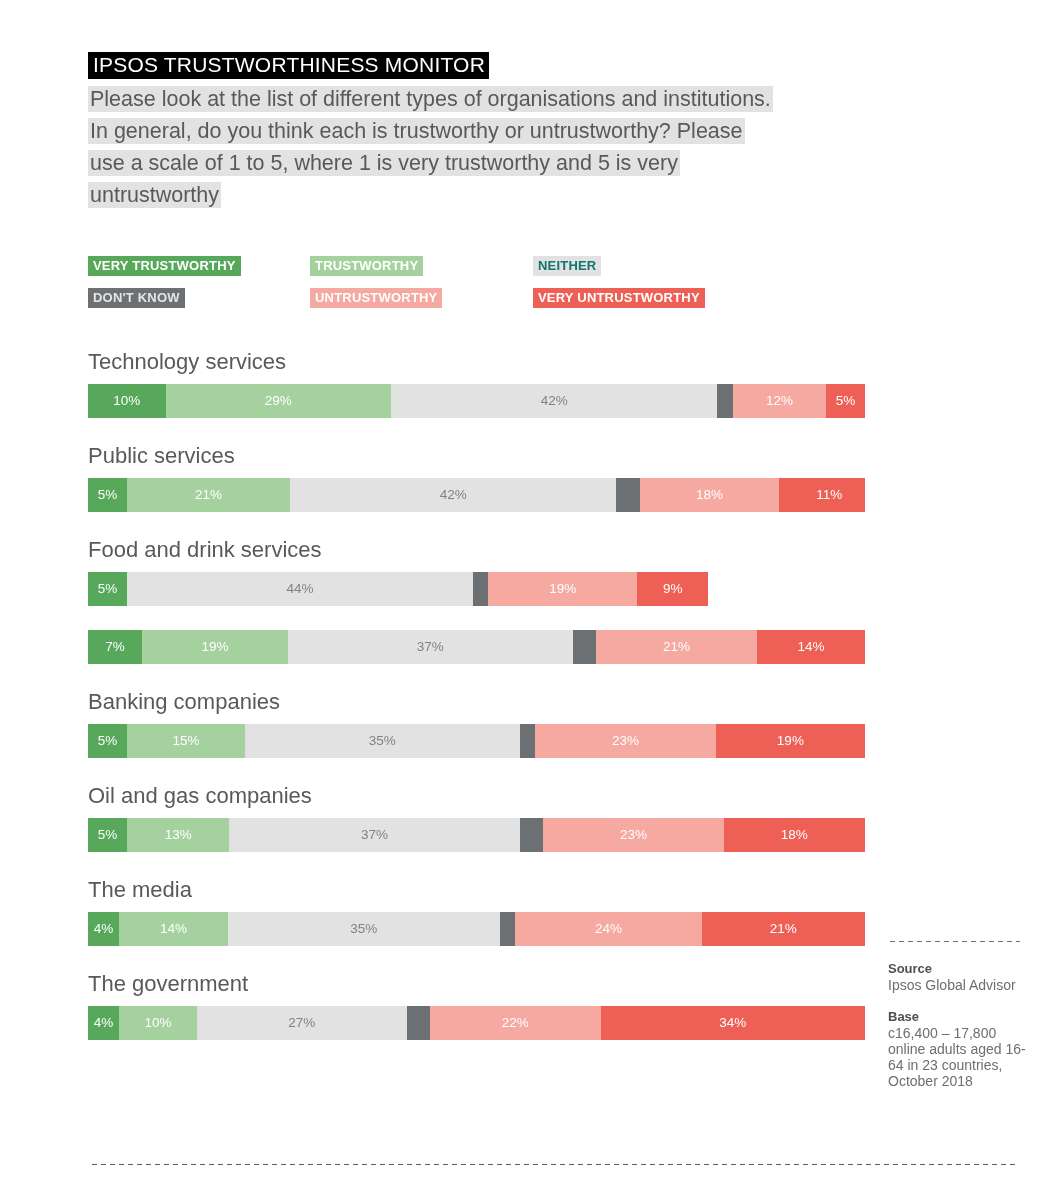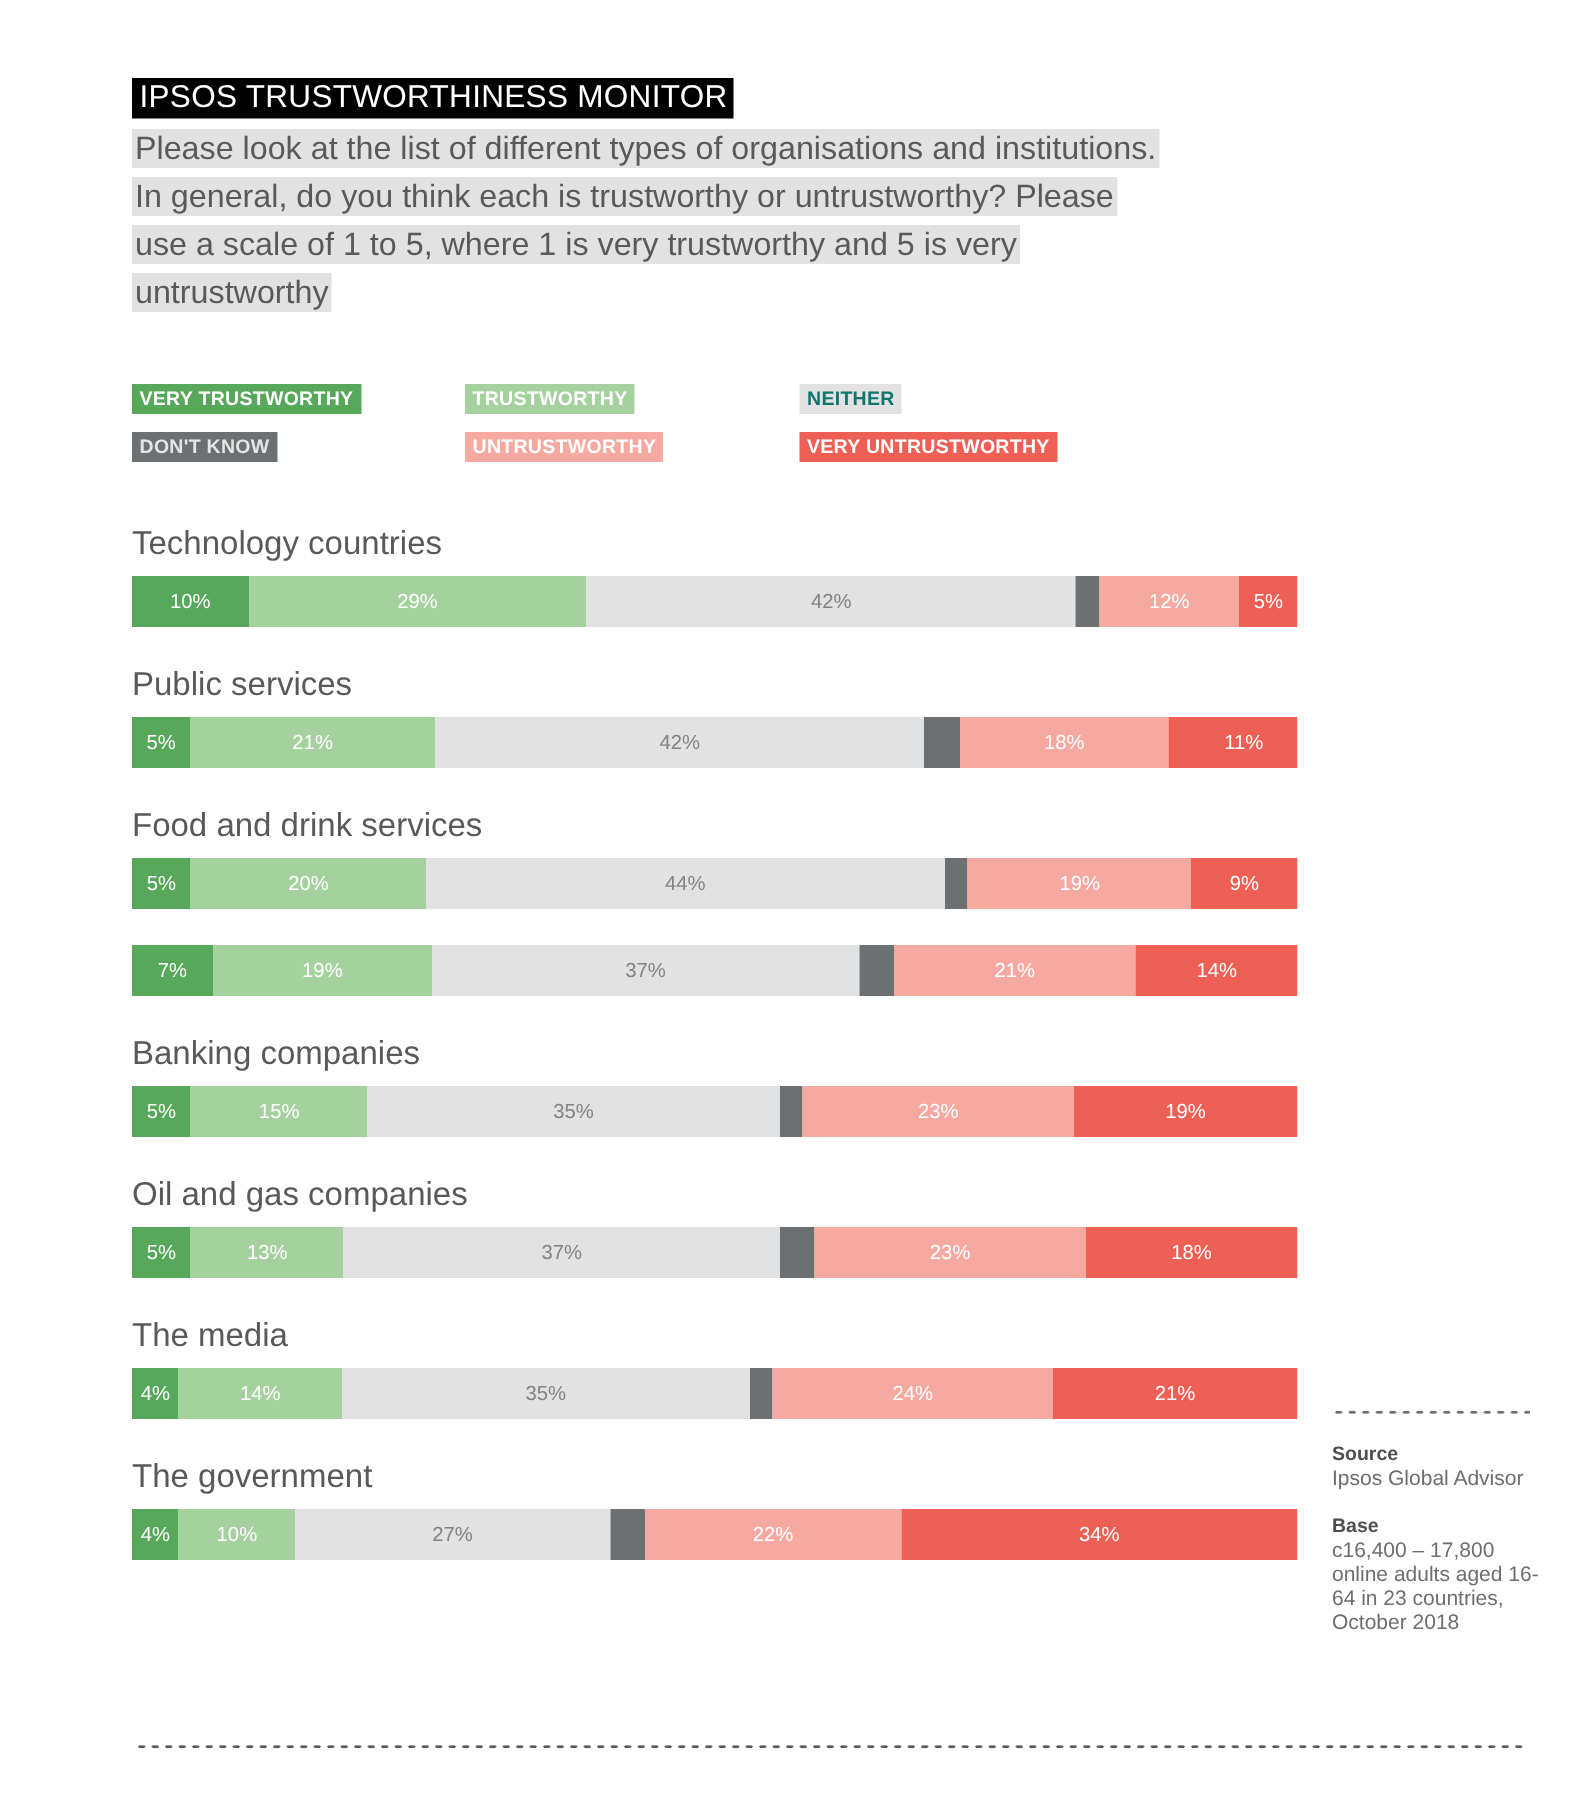--- a/index.html
+++ b/index.html
@@ -149,21 +149,21 @@
     </div>
     <div class="legend-row">
       <span class="legend-item li-0" style="background: rgb(109, 112, 115); color: #e5e5e5;">DON'T KNOW</span>
       <span class="legend-item li-1" style="background: rgb(245, 169, 161); color: rgb(255, 255, 255);">UNTRUSTWORTHY</span>
       <span class="legend-item li-2" style="background: rgb(238, 96, 85); color: rgb(255, 255, 255);">VERY UNTRUSTWORTHY</span>
     </div>
   </div>
 
   <div class="chart" id="chart">
       <div class="cat-block inset">
-        <div class="cat-label">Technology countries</div>
+        <div class="cat-label">Technology services</div>
         <div class="bar">
           <div class="seg seg-very_trustworthy" style="width: 10%;">
             <span>10%</span>
           </div>
           <div class="seg seg-trustworthy" style="width: 29%;">
             <span>29%</span>
           </div>
           <div class="seg seg-neither" style="width: 42%;">
             <span>42%</span>
           </div>
@@ -195,23 +195,20 @@
           <div class="seg seg-very_untrustworthy" style="width: 11%; padding-left: 14px;">
             <span>11%</span>
           </div>
         </div>
       </div>
       <div class="cat-block">
         <div class="cat-label">Food and drink services</div>
         <div class="bar">
           <div class="seg seg-very_trustworthy" style="width: 5.05051%;">
             <span>5%</span>
-          </div>
-          <div class="seg seg-trustworthy" style="width: 20.202%;">
-            <span>20%</span>
           </div>
           <div class="seg seg-neither" style="width: 44.4444%;">
             <span>44%</span>
           </div>
           <div class="seg seg-dont_know" style="width: 2.0202%;"></div>
           <div class="seg seg-untrustworthy" style="width: 19.1919%;">
             <span>19%</span>
           </div>
           <div class="seg seg-very_untrustworthy" style="width: 9.09091%;">
             <span>9%</span>

